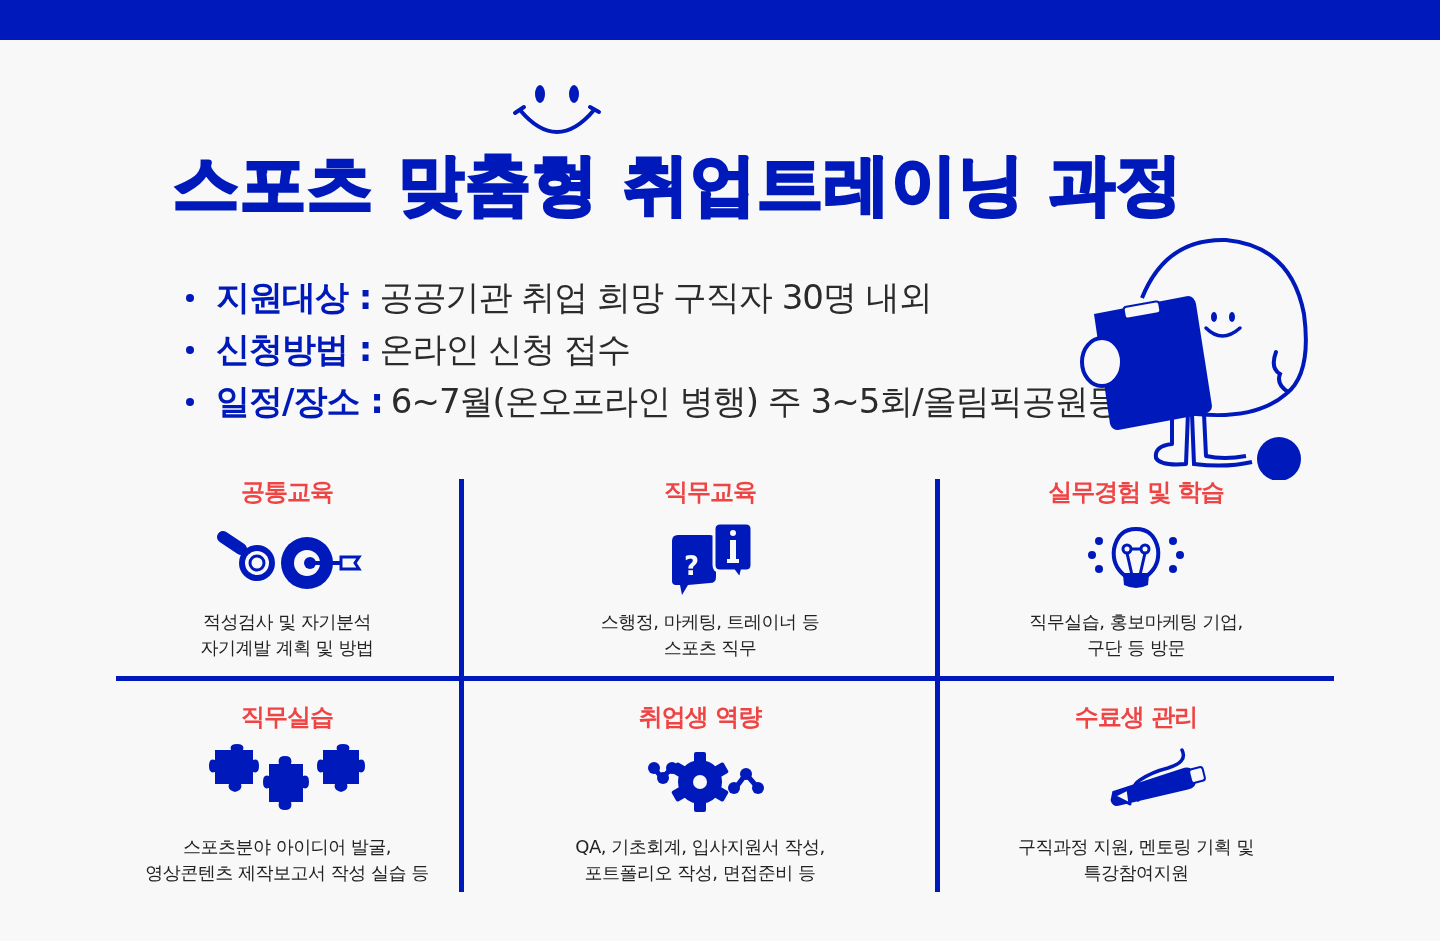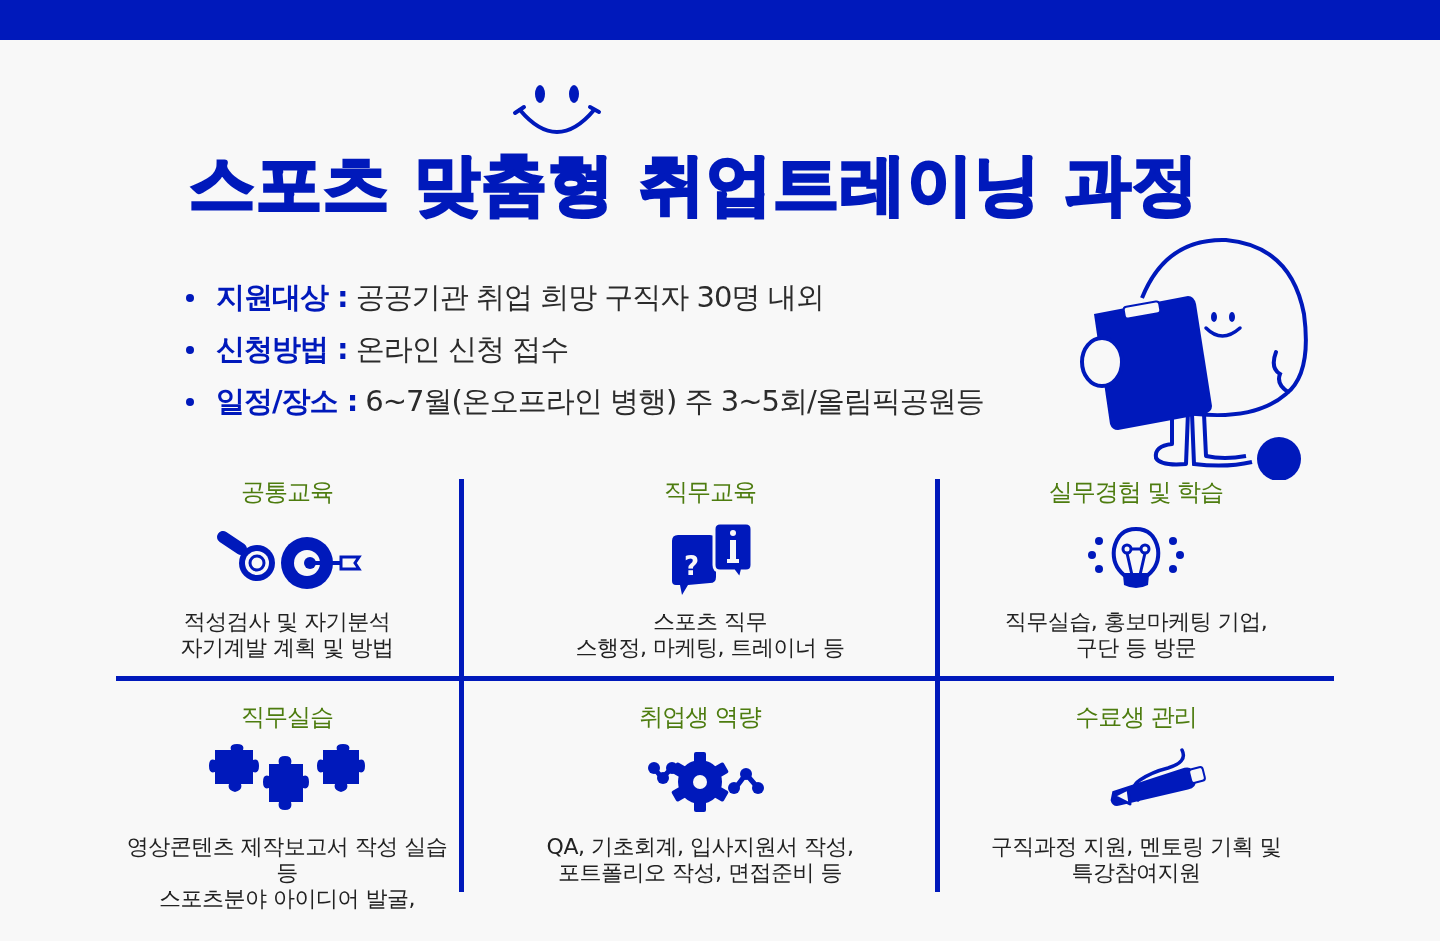--- a/index.html
+++ b/index.html
@@ -12,50 +12,49 @@
   }
   .topbar {
     position: absolute; left: 0; top: 0; width: 1440px; height: 40px;
     background: #0019bb;
   }
   .smiley { position: absolute; left: 512px; top: 78px; width: 90px; height: 58px; }
   .title {
     position: absolute; left: 0; top: 140px; width: 1356px; text-align: center;
     font-size: 66px; font-weight: 900; color: #0019bb; letter-spacing: 1px;
     font-family: "DejaVu Sans", sans-serif;
-    margin-left: 16px;
     -webkit-text-stroke: 3px #0019bb;
   }
   .info {
     position: absolute; left: 186px; top: 272px; list-style: none;
   }
   .info li {
     display: flex; align-items: center; height: 52px;
-    font-size: 29px; color: #2b2b2b;
+    font-size: 34px; color: #2b2b2b;
     font-family: "DejaVu Sans", sans-serif;
   }
   .info .dot {
     width: 8px; height: 8px; border-radius: 50%; background: #0019bb;
     margin-right: 22px; flex: none;
   }
   .info .label { font-weight: bold; color: #0019bb; margin-right: 8px; letter-spacing: -1px; }
   .info .value { letter-spacing: -1px; }
   .mascot { position: absolute; left: 1076px; top: 234px; width: 236px; height: 246px; }
 
   .grid-line { position: absolute; background: #0019bb; }
   .cell {
     position: absolute; width: 340px; text-align: center;
     font-family: "DejaVu Sans", sans-serif;
   }
   .cell h3 {
-    font-size: 24px; font-weight: normal; color: #4d7c0f; height: 34px; line-height: 34px;
+    font-size: 24px; font-weight: bold; color: #ef4444; height: 34px; line-height: 34px;
     letter-spacing: -1px;
   }
   .cell .icon { width: 160px; height: 76px; margin: 10px auto 14px; display: block; }
-  .cell p { font-size: 22px; line-height: 26px; color: #222; letter-spacing: -0.5px; }
+  .cell p { font-size: 18px; line-height: 26px; color: #222; letter-spacing: -0.5px; }
 </style>
 </head>
 <body>
 
 <div class="topbar"></div>
 
 <svg class="smiley" viewBox="0 0 90 58">
   <ellipse cx="28" cy="16" rx="5" ry="9" fill="#0019bb"></ellipse>
   <ellipse cx="62" cy="16" rx="5" ry="9" fill="#0019bb"></ellipse>
   <path d="M8 32 Q45 76 82 32" stroke="#0019bb" stroke-width="4" fill="none" stroke-linecap="round"></path>
@@ -127,22 +126,22 @@
 <div class="cell" style="left:540px; top:475px;">
   <h3>직무교육</h3>
   <svg class="icon" viewBox="0 0 160 76">
     <path d="M48 16 Q42 16 42 22 L42 62 Q42 66 46 66 L50 66 L52 76 L58 66 L80 64 Q86 64 86 58 L86 22 Q86 16 80 16 Z" fill="#0019bb"></path>
     <text x="54" y="56" font-size="26" font-weight="bold" fill="#f8f8f8" font-family="DejaVu Sans, sans-serif">?</text>
     <path d="M90 4 Q84 4 84 10 L84 46 Q84 52 90 52 L104 52 L110 60 L112 52 L116 52 Q122 52 122 46 L122 10 Q122 4 116 4 Z" fill="#0019bb" stroke="#f8f8f8" stroke-width="3"></path>
     <circle cx="103" cy="14" r="3" fill="#f8f8f8"></circle>
     <rect x="100" y="21" width="6" height="20" fill="#f8f8f8"></rect>
     <rect x="97" y="40" width="12" height="4" fill="#f8f8f8"></rect>
   </svg>
+  <p>스행정, 마케팅, 트레이너 등</p>
   <p>스포츠 직무</p>
-  <p>스행정, 마케팅, 트레이너 등</p>
 </div>
 
 <div class="cell" style="left:966px; top:475px;">
   <h3>실무경험 및 학습</h3>
   <svg class="icon" viewBox="0 0 160 76">
     <circle cx="43" cy="22" r="4" fill="#0019bb"></circle>
     <circle cx="36" cy="36" r="4" fill="#0019bb"></circle>
     <circle cx="43" cy="50" r="4" fill="#0019bb"></circle>
     <circle cx="117" cy="22" r="4" fill="#0019bb"></circle>
     <circle cx="124" cy="36" r="4" fill="#0019bb"></circle>
@@ -159,22 +158,22 @@
 
 <div class="cell" style="left:117px; top:700px;">
   <h3>직무실습</h3>
   <svg class="icon" viewBox="0 0 160 76">
     <g fill="#0019bb">
       <path d="M8 6 L24 6 Q22 0 30 0 Q38 0 36 6 L46 6 L46 16 Q52 14 52 22 Q52 30 46 28 L46 40 L34 40 Q36 46 28 48 Q20 46 22 40 L8 40 L8 28 Q2 30 2 22 Q2 14 8 16 Z"></path>
       <path d="M62 20 L72 20 Q70 12 78 12 Q86 12 84 20 L96 20 L96 32 Q102 30 102 38 Q102 46 96 44 L96 58 L84 58 Q86 66 78 66 Q70 66 72 58 L62 58 L62 44 Q56 46 56 38 Q56 30 62 32 Z"></path>
       <path d="M116 6 L130 6 Q128 0 136 0 Q144 0 142 6 L152 6 L152 16 Q158 14 158 22 Q158 30 152 28 L152 40 L140 40 Q142 46 134 48 Q126 46 128 40 L116 40 L116 28 Q110 30 110 22 Q110 14 116 16 Z"></path>
     </g>
   </svg>
+  <p>스포츠분야 아이디어 발굴,</p>
   <p>영상콘텐츠 제작보고서 작성 실습 등</p>
-  <p>스포츠분야 아이디어 발굴,</p>
 </div>
 
 <div class="cell" style="left:530px; top:700px;">
   <h3>취업생 역량</h3>
   <svg class="icon" viewBox="0 0 160 76">
     <g stroke="#0019bb" stroke-width="5" fill="none" stroke-linecap="round">
       <path d="M34 24 L42 34 L52 24"></path>
       <path d="M114 46 L126 30 L138 44"></path>
     </g>
     <g fill="#0019bb">

